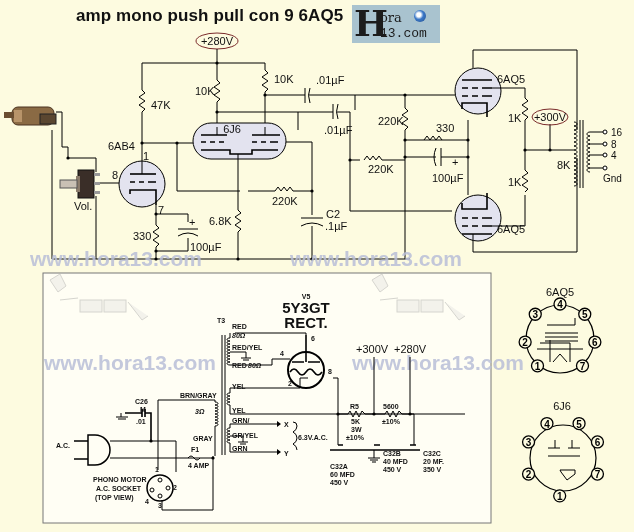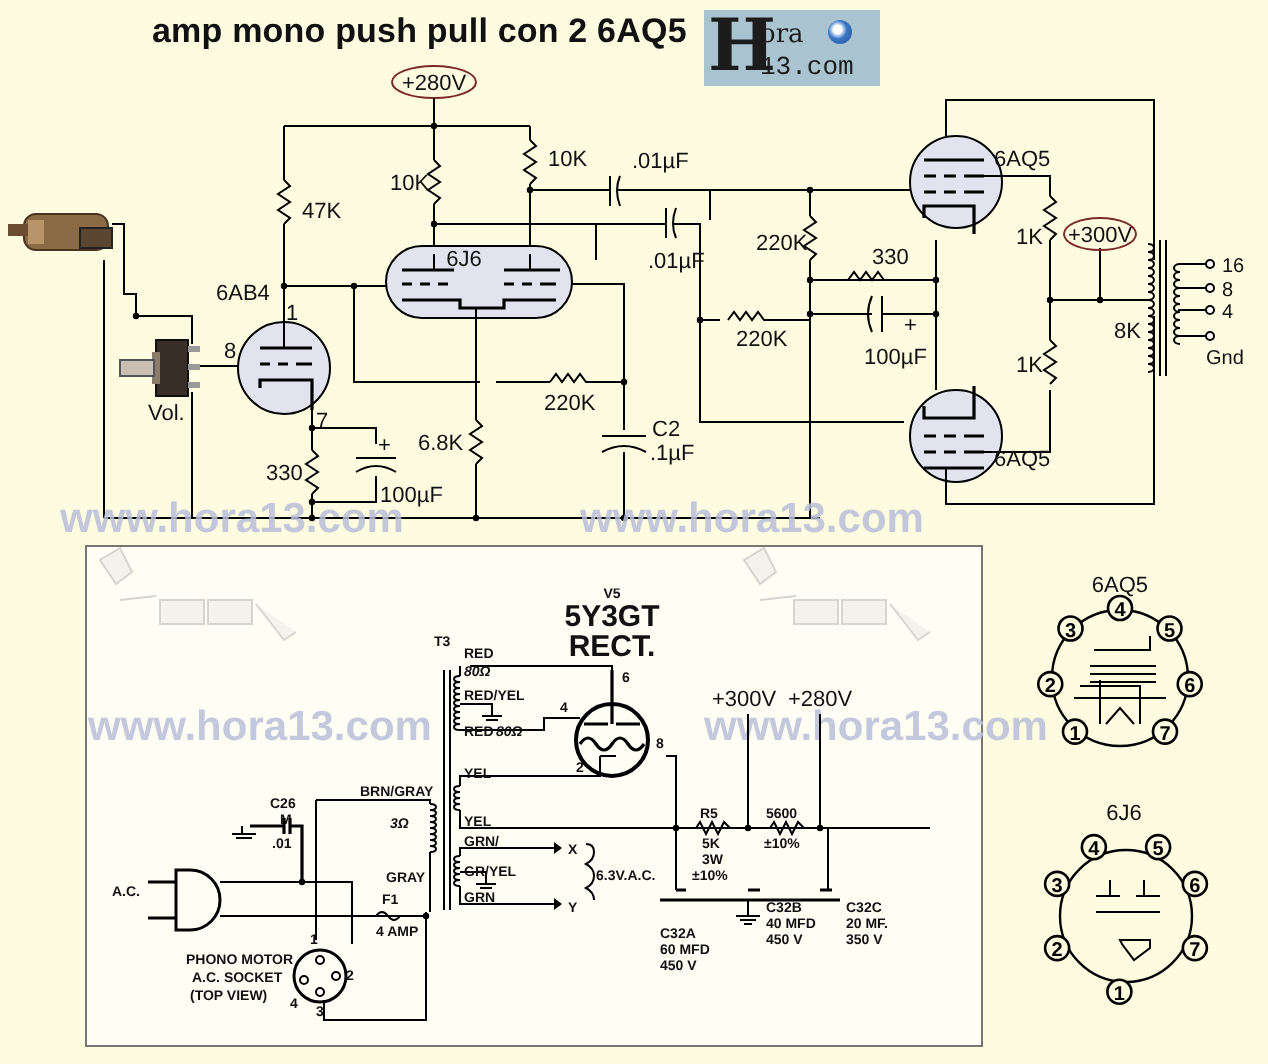--- a/index.html
+++ b/index.html
@@ -17,21 +17,21 @@
   .bold-s { font-size:7px; font-weight:bold; fill:#111; font-family:"Liberation Sans", sans-serif; }
   .wm { font-size:21px; font-weight:bold; fill:#b9bfd8; opacity:0.85; }
   .wire { stroke:#000; stroke-width:1; fill:none; }
   .wire2 { stroke:#000; stroke-width:1.6; fill:none; }
   .tube { fill:#e3e3ef; stroke:#000; stroke-width:1; }
   .dot { fill:#000; }
 </style>
 </head>
 <body>
 
-<div class="title">amp mono push pull con 2 6AQ5</div>
+<div class="title">amp mono push pull con 9 6AQ5</div>
 
 <div class="logo">
   <span class="big">H</span>
   <span class="ora">ora</span>
   <span class="globe"></span>
   <span class="com">13.com</span>
 </div>
 
 <svg id="stage" width="634" height="532" viewBox="0 0 634 532">
 

